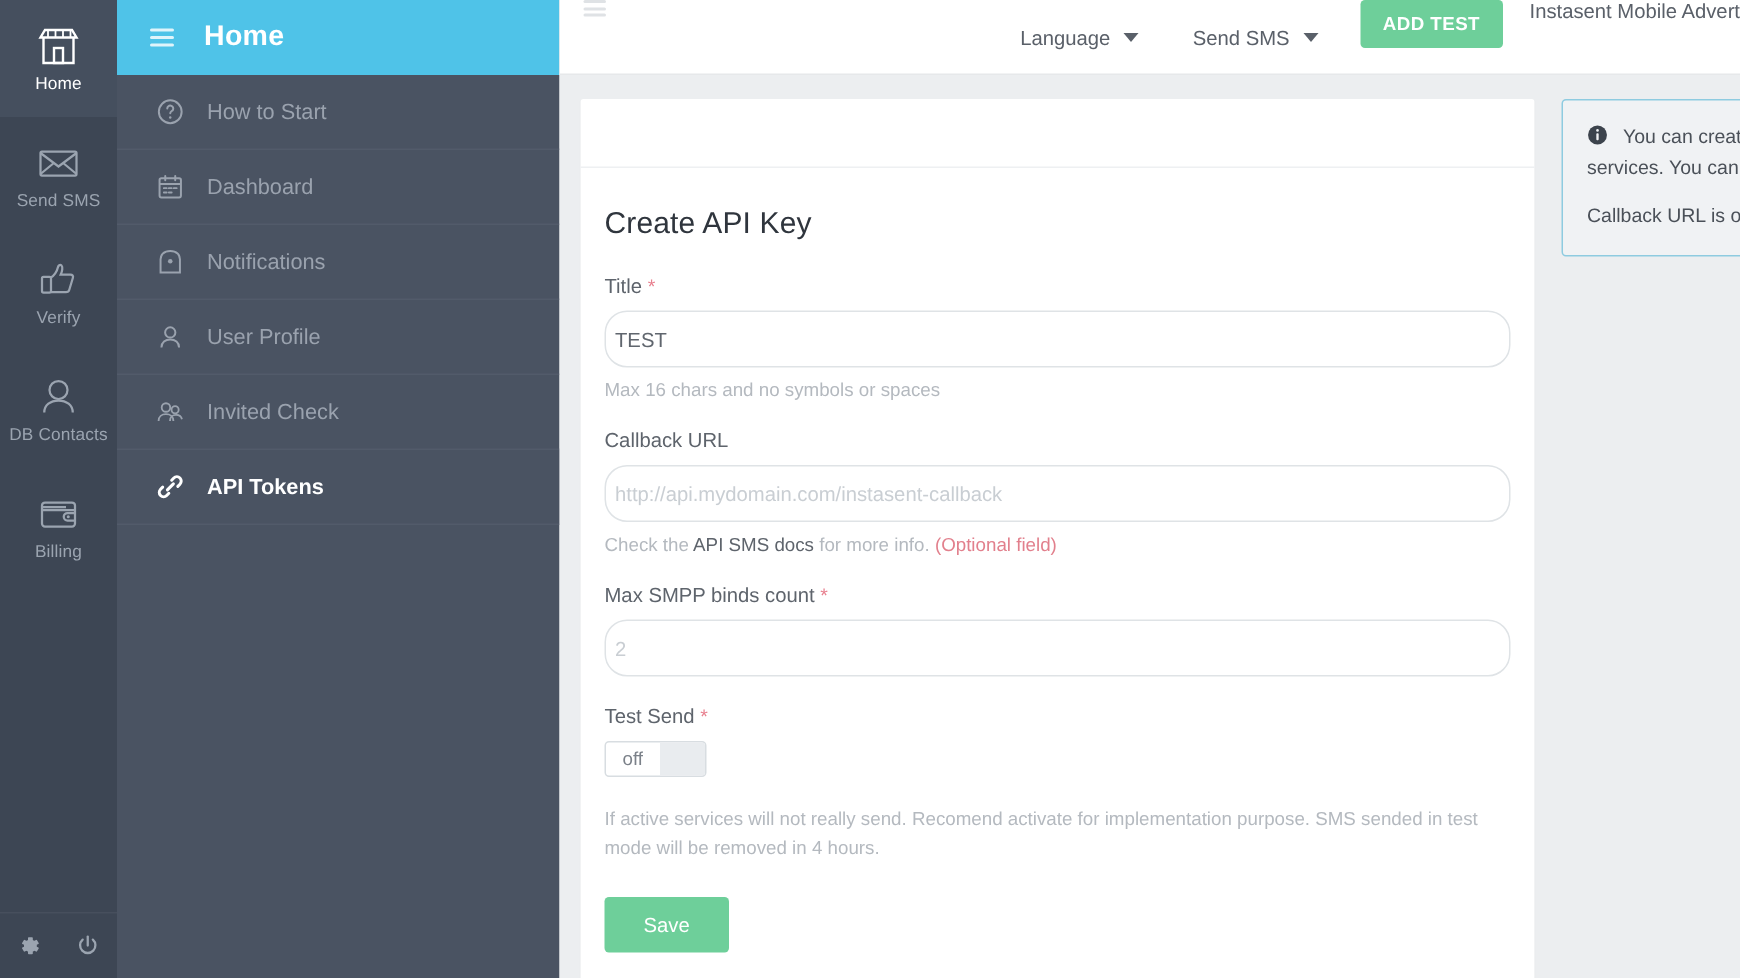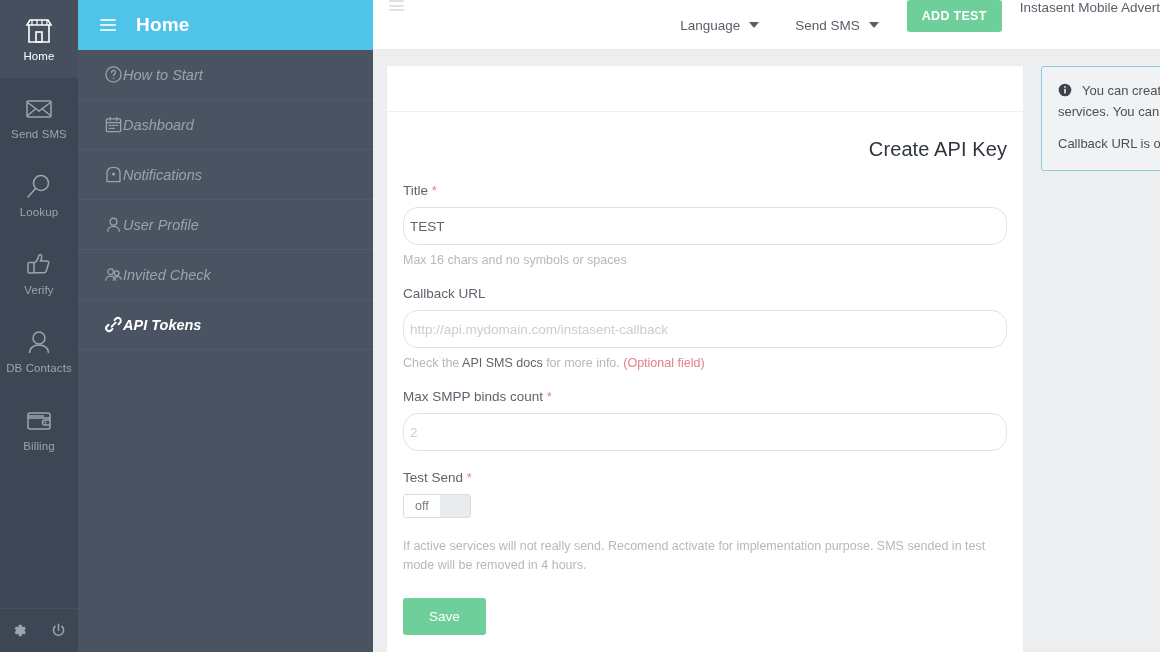--- a/index.html
+++ b/index.html
@@ -48,24 +48,24 @@
     height: 50px; background: #4fc3e8;
     display: flex; align-items: center; gap: 20px;
     padding: 0 0 0 22px;
   }
   .burger { width: 16px; height: 12px; display: flex; flex-direction: column;
             justify-content: space-between; cursor: pointer; }
   .burger i { display: block; height: 2px; background: rgba(255,255,255,.82); border-radius: 1px; }
   .side-title { color: #fff; font-size: 19px; font-weight: bold; letter-spacing: .2px; }
 
   .nav-item {
-    height: 50px; display: flex; align-items: center; gap: 0;
+    height: 50px; display: flex; align-items: center; gap: 15px;
     padding: 0 0 0 26px;
     border-bottom: 1px solid #525b6a;
-    color: #9aa2ae; font-size: 14.5px; cursor: pointer; font-style: italic;
+    color: #9aa2ae; font-size: 14.5px; cursor: pointer;
   }
   .nav-item.active { color: #ffffff; font-weight: bold; background: #4a5362; border-bottom-color: #525b6a; align-items: center; }
   .nav-ico { width: 19px; height: 19px; flex: 0 0 19px; display: block; }
   .nav-ico svg { width: 100%; height: 100%; display: block; }
   .nav-fill { flex: 1 1 auto; }
 
   
   .main { flex: 1 1 auto; height: 652px; background: #eceef0;
           display: flex; flex-direction: column; min-width: 0; position: relative; }
   .topbar {
@@ -102,21 +102,21 @@
     width: 636px; flex: 0 0 636px;
     background: #ffffff;
     border-radius: 2px;
     align-self: flex-start;
     height: 612px;
     box-shadow: 0 1px 1px rgba(0,0,0,.04);
   }
   .card-strip { height: 46px; border-bottom: 1px solid #eef0f2; }
   .card-body { padding: 26px 16px 0 16px; }
 
-  .form-title { font-size: 20px; color: #2f353d; font-weight: normal; margin-bottom: 22px; letter-spacing: .1px; text-align: right; }
+  .form-title { font-size: 20px; color: #2f353d; font-weight: normal; margin-bottom: 22px; letter-spacing: .1px; }
 
   .flabel { font-size: 13.5px; color: #5e646c; margin-bottom: 9px; }
   .req { color: #e8808f; font-size: 13px; }
   .finput {
     width: 100%; height: 38px;
     border: 1px solid #dfe3e6; border-radius: 15px;
     background: #fff; padding: 0 6px;
     font-family: "Liberation Sans", sans-serif;
     font-size: 13.5px; color: #60666e; outline: none;
   }
@@ -180,29 +180,20 @@
       <span class="rail-ico">
         <svg viewBox="0 0 32 30" fill="none" stroke="currentColor" stroke-width="1.5">
           <rect x="4" y="7" width="24" height="16" rx="1"></rect>
           <path d="M4 8l12 9 12-9"></path>
           <path d="M4 22l8.5-7M28 22l-8.5-7"></path>
         </svg>
       </span>
       <span class="rail-label">Send SMS</span>
     </div>
 
-    <div class="rail-item">
-      <span class="rail-ico">
-        <svg viewBox="0 0 32 30" fill="none" stroke="currentColor" stroke-width="1.6">
-          <circle cx="18" cy="11" r="7.5"></circle>
-          <path d="M12.5 16.5L5 25" stroke-linecap="round"></path>
-        </svg>
-      </span>
-      <span class="rail-label">Lookup</span>
-    </div>
 
     <div class="rail-item">
       <span class="rail-ico">
         <svg viewBox="0 0 32 30" fill="none" stroke="currentColor" stroke-width="1.5">
           <path d="M11 13c2-1 4-4 4.5-6.5C15.8 5 17 4 18 5c1 1 .5 4-.5 6h6.5c1.2 0 2 1 1.6 2.2l-2.4 8c-.3 1-1.2 1.6-2.2 1.6H11"></path>
           <rect x="5" y="12.5" width="6" height="10.5" rx="1"></rect>
         </svg>
       </span>
       <span class="rail-label">Verify</span>
     </div>

